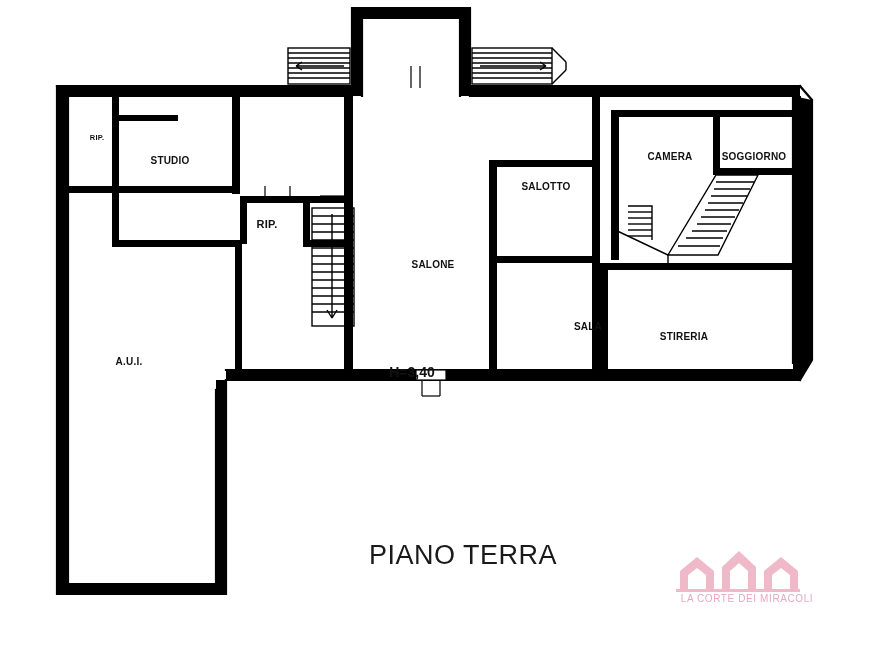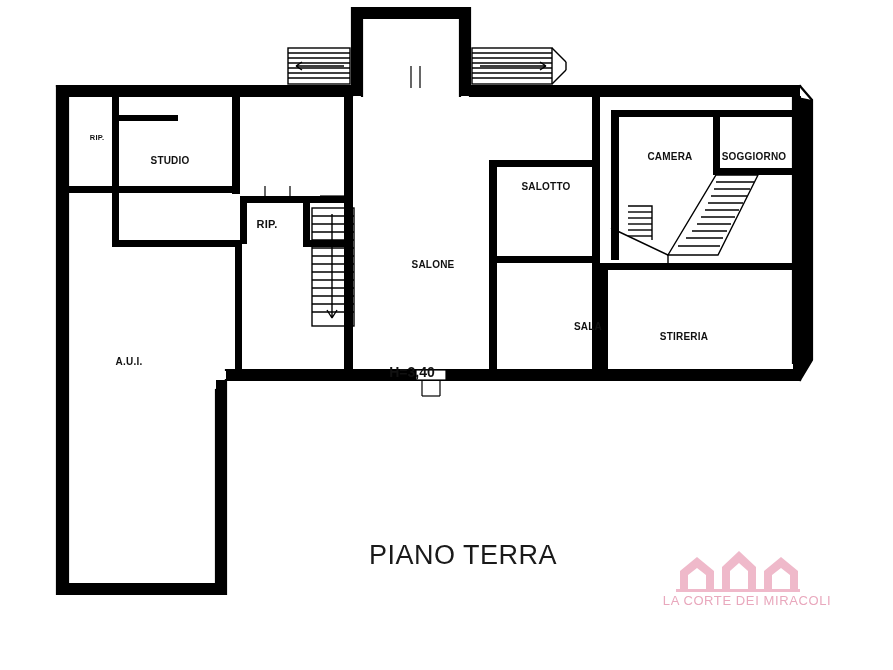--- a/index.html
+++ b/index.html
@@ -78,21 +78,21 @@
   }
   #logo svg {
     display: block;
   }
   .logo-text {
     position: absolute;
     left: 75px;
     top: 52px;
     transform: translateX(-50%);
     font-family: "Liberation Sans", sans-serif;
-    font-size: 13px;
+    font-size: 10px;
     letter-spacing: 0.6px;
     color: #e9a8bd;
     white-space: nowrap;
   }
 </style>
 </head>
 <body>
 
 <div id="floorplan-root">
 

